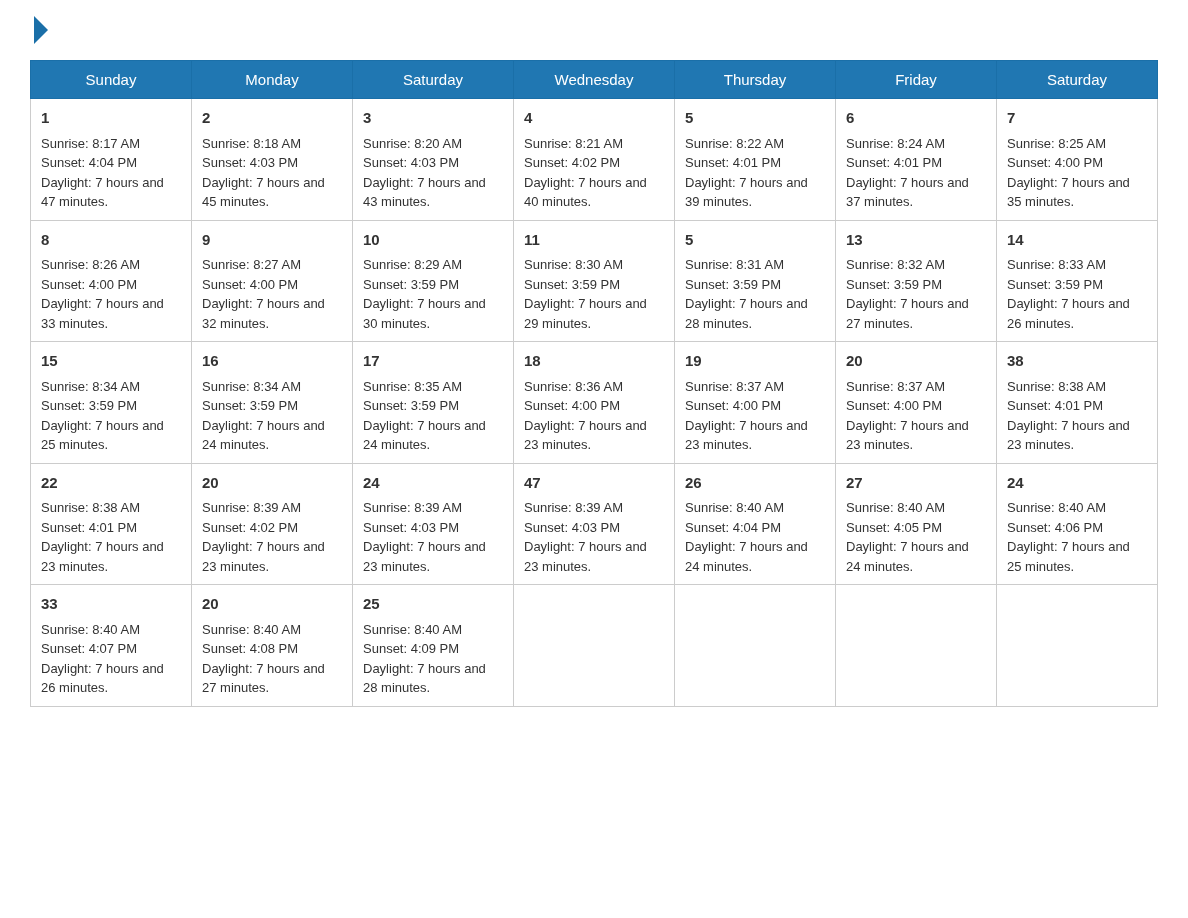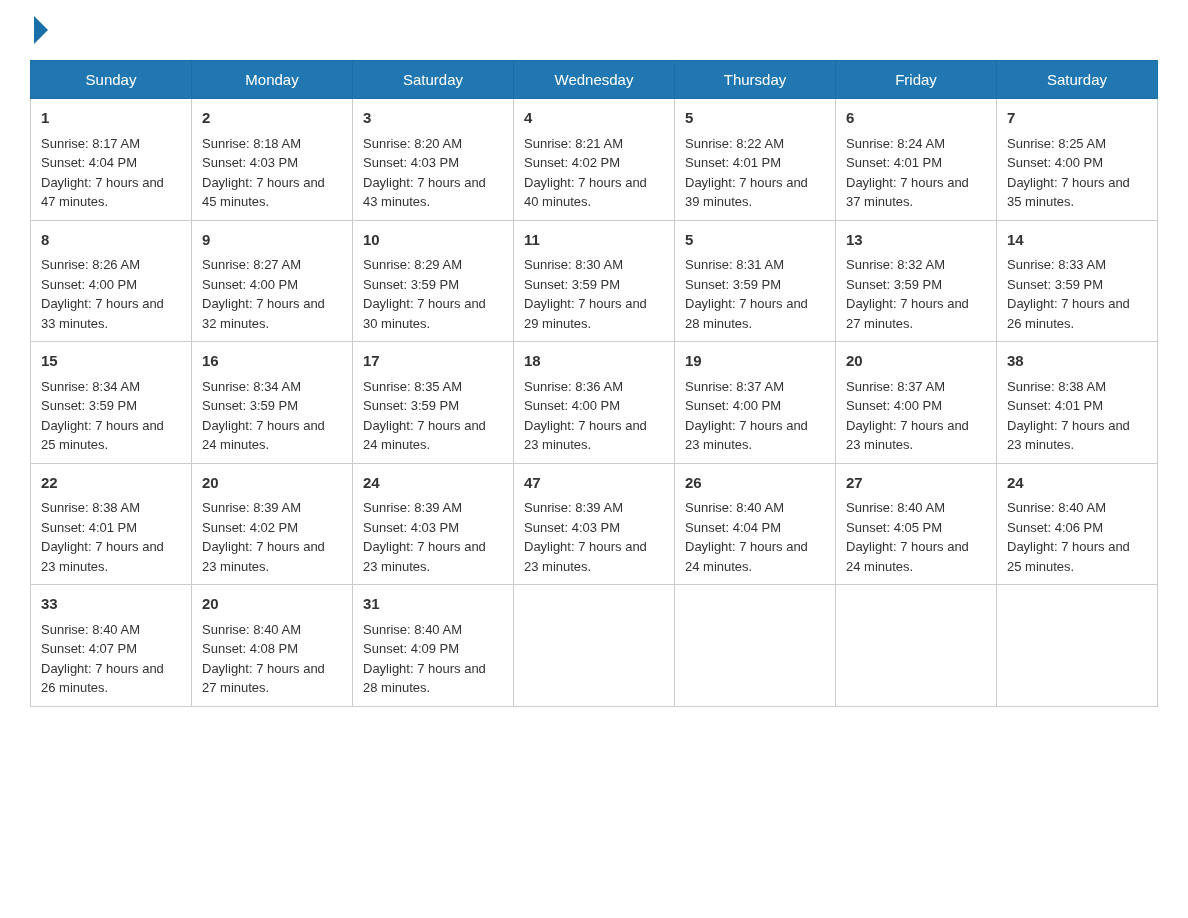--- a/index.html
+++ b/index.html
@@ -157,20 +157,20 @@
         <td><span class="day-num">20</span>Sunrise: 8:39 AM<br>Sunset: 4:02 PM<br>Daylight: 7 hours and 23 minutes.</td>
         <td><span class="day-num">24</span>Sunrise: 8:39 AM<br>Sunset: 4:03 PM<br>Daylight: 7 hours and 23 minutes.</td>
         <td><span class="day-num">47</span>Sunrise: 8:39 AM<br>Sunset: 4:03 PM<br>Daylight: 7 hours and 23 minutes.</td>
         <td><span class="day-num">26</span>Sunrise: 8:40 AM<br>Sunset: 4:04 PM<br>Daylight: 7 hours and 24 minutes.</td>
         <td><span class="day-num">27</span>Sunrise: 8:40 AM<br>Sunset: 4:05 PM<br>Daylight: 7 hours and 24 minutes.</td>
         <td><span class="day-num">24</span>Sunrise: 8:40 AM<br>Sunset: 4:06 PM<br>Daylight: 7 hours and 25 minutes.</td>
       </tr>
       <tr>
         <td><span class="day-num">33</span>Sunrise: 8:40 AM<br>Sunset: 4:07 PM<br>Daylight: 7 hours and 26 minutes.</td>
         <td><span class="day-num">20</span>Sunrise: 8:40 AM<br>Sunset: 4:08 PM<br>Daylight: 7 hours and 27 minutes.</td>
-        <td><span class="day-num">31</span>Sunrise: 8:40 AM<br>Sunset: 4:09 PM<br>Daylight: 7 hours and 28 minutes.</td>
+        <td><span class="day-num">25</span>Sunrise: 8:40 AM<br>Sunset: 4:09 PM<br>Daylight: 7 hours and 28 minutes.</td>
         <td class="empty-cell"></td>
         <td class="empty-cell"></td>
         <td class="empty-cell"></td>
         <td class="empty-cell"></td>
       </tr>
     </tbody>
 </table>
 
 </body></html>

